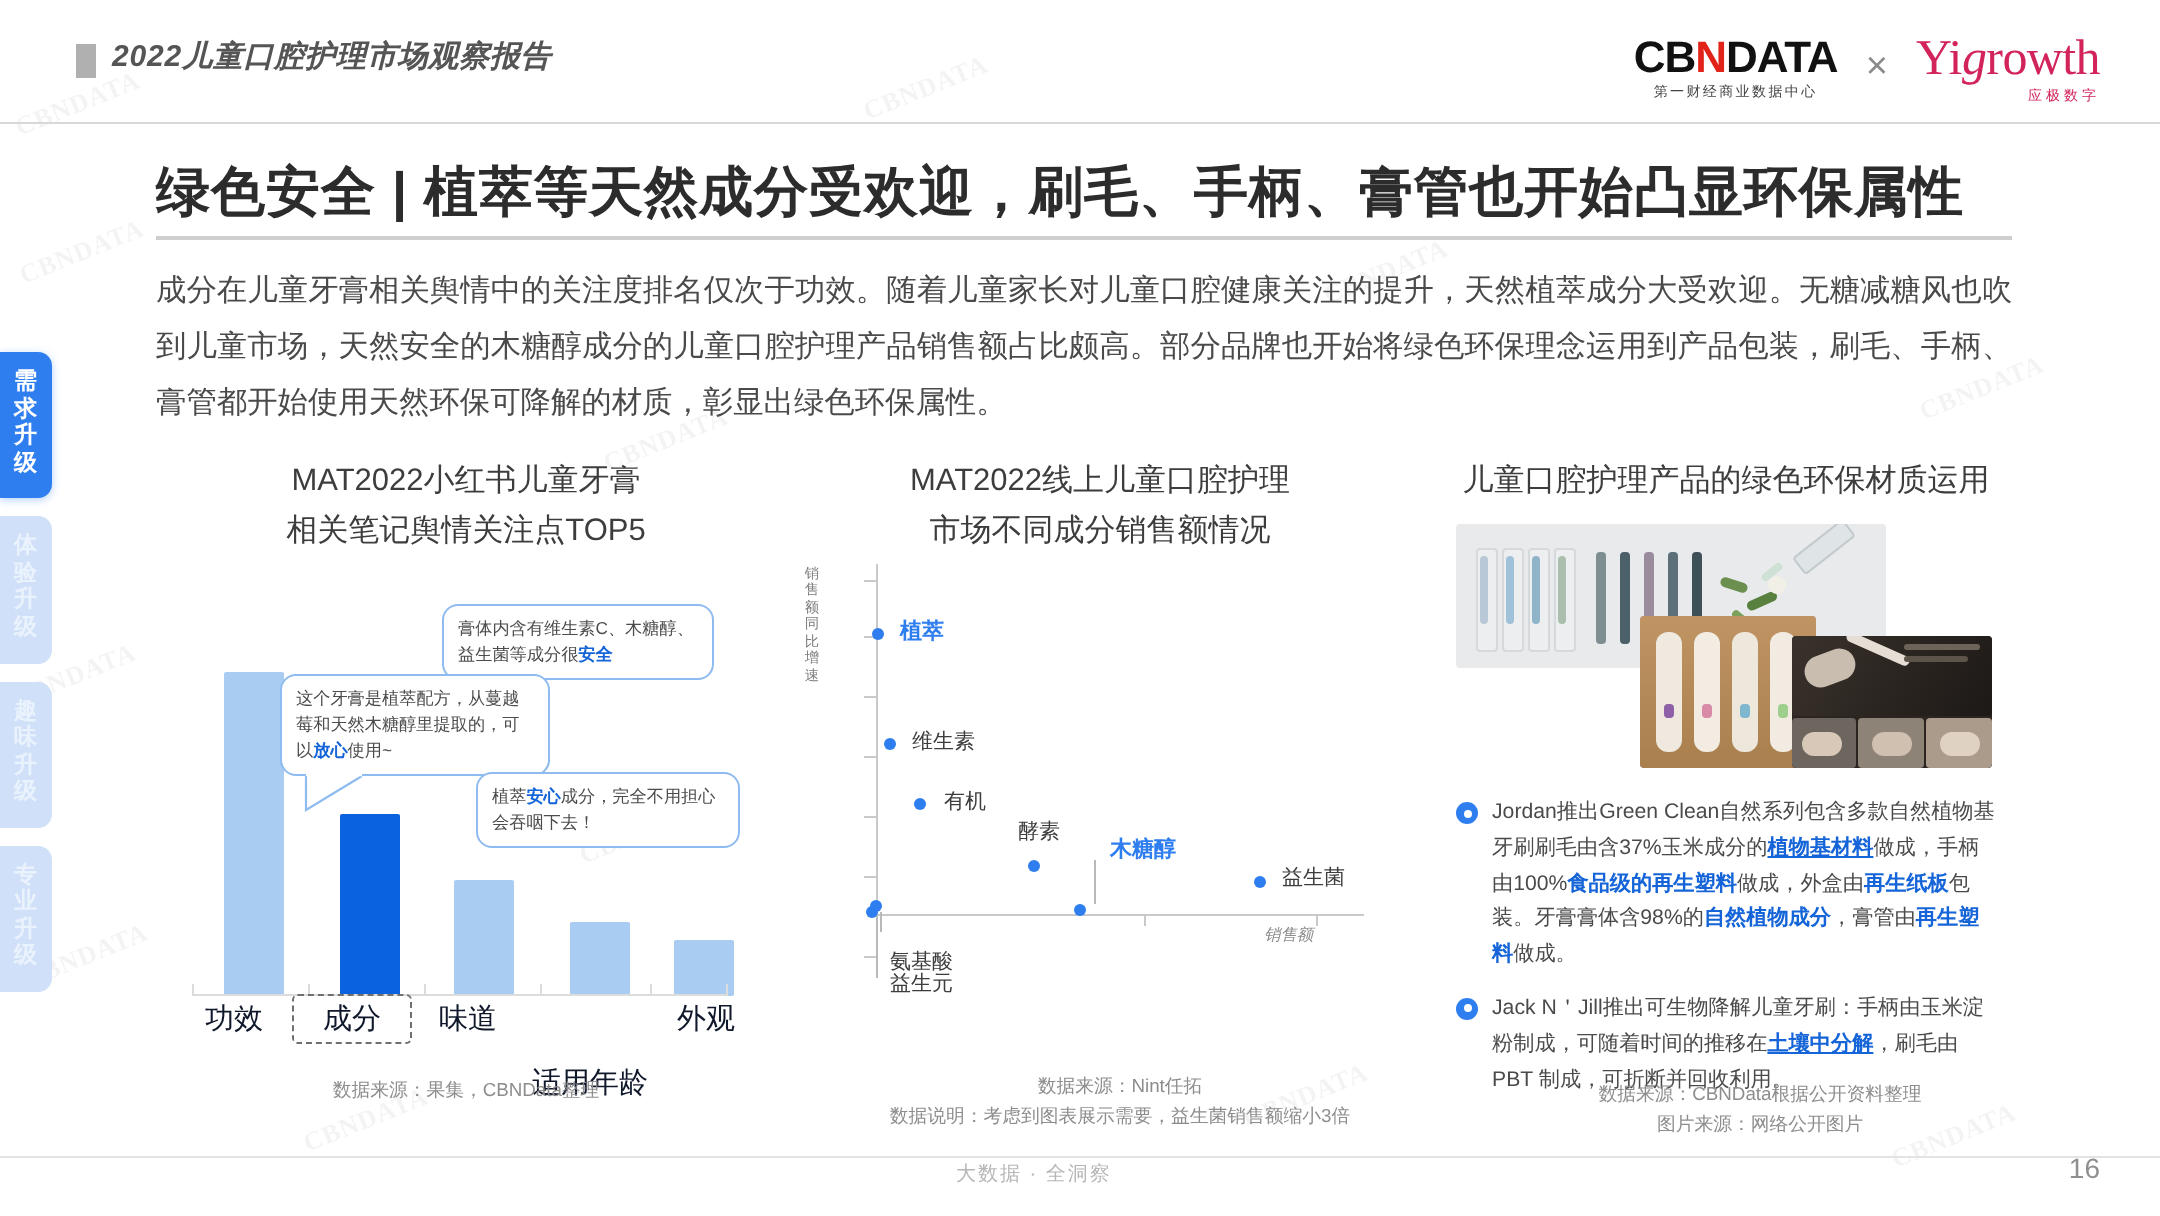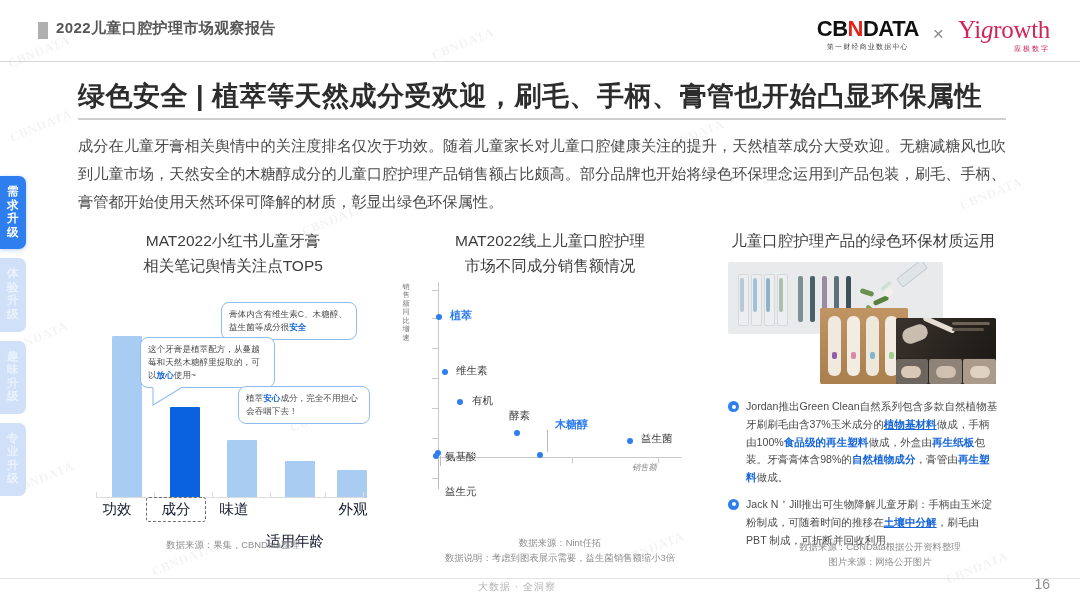--- a/index.html
+++ b/index.html
@@ -13,21 +13,21 @@
 
   
   .wm{position:absolute;color:#000;opacity:.042;font-size:13px;font-weight:700;
       letter-spacing:.5px;transform:rotate(-22deg);white-space:nowrap;
       pointer-events:none;user-select:none;font-family:"Liberation Serif",serif;}
 
   
   .topbar{position:absolute;left:0;top:0;width:1080px;height:62px;}
   .brandmark{position:absolute;left:38px;top:22px;width:10px;height:17px;background:#b0b0b0;}
   .report-title{position:absolute;left:56px;top:19px;font-size:15px;font-weight:700;
-      color:#555;letter-spacing:.4px;}
+      color:#555;letter-spacing:.4px;font-style:italic;}
 
   .logos{position:absolute;right:30px;top:12px;height:44px;display:flex;align-items:center;gap:14px;}
   .cbn{display:flex;flex-direction:column;align-items:center;line-height:1;}
   .cbn-main{font-size:22px;font-weight:700;letter-spacing:-.5px;color:#111;
       font-family:"Liberation Sans",sans-serif;}
   .cbn-main .x{color:#e2231a;}
   .cbn-sub{font-size:7px;color:#444;letter-spacing:1.2px;margin-top:3px;}
   .xsep{font-size:19px;color:#8a8a8a;font-weight:300;}
   .yig{display:flex;flex-direction:column;align-items:flex-end;line-height:1;}
   .yig-main{font-size:25px;color:#d2235a;font-weight:400;letter-spacing:-.3px;
@@ -278,21 +278,21 @@
     <div class="dlab" style="left:95px;top:127px;">酵素</div>
 
     <div class="dot" style="left:123px;top:170px;"></div>
     <div class="dlab blue" style="left:141px;top:135px;font-size:11px;">木糖醇</div>
     <div class="leader" style="left:133px;top:148px;width:1px;height:22px;"></div>
 
     <div class="dot" style="left:213px;top:156px;"></div>
     <div class="dlab u" style="left:227px;top:150px;">益生菌</div>
 
     <div class="dot" style="left:21px; top:168px;"></div>
-    <div class="dlab u" style="left:31px;top:168px;text-align:right;">氨基酸</div>
+    <div class="dlab u" style="left:31px;top:192px;text-align:right;">氨基酸</div>
     <div class="leader" style="left:26px;top:174px;width:1px;height:10px;"></div>
 
     <div class="dot" style="left:19px; top:171px;"></div>
     <div class="dlab u" style="left:31px;top:203px;">益生元</div>
     <div class="leader" style="left:24px;top:176px;width:1px;height:31px;"></div>
 
     <div class="xlabel-s" style="left:218px;top:180px;">销售额</div>
   </div>
 
   <div class="src" style="left:400px;top:536px;width:320px;">

